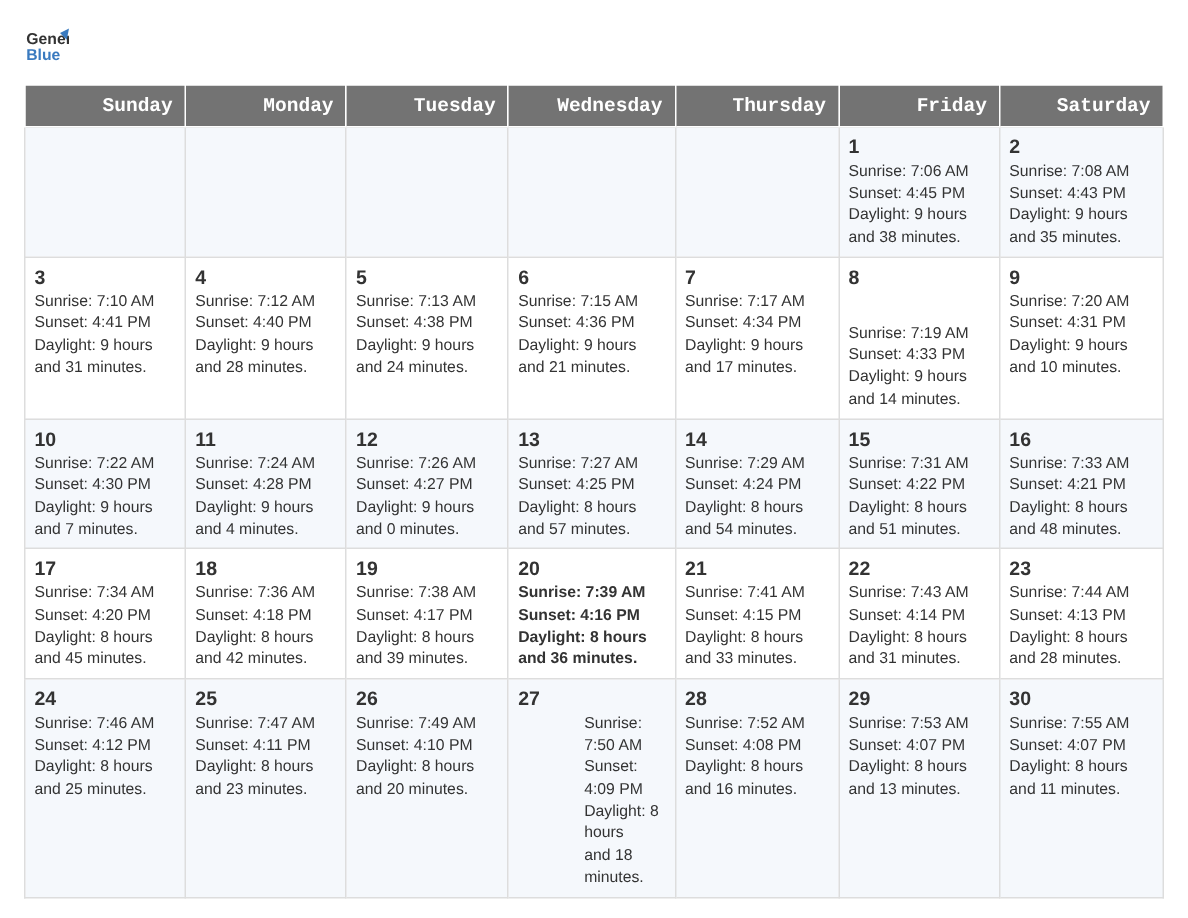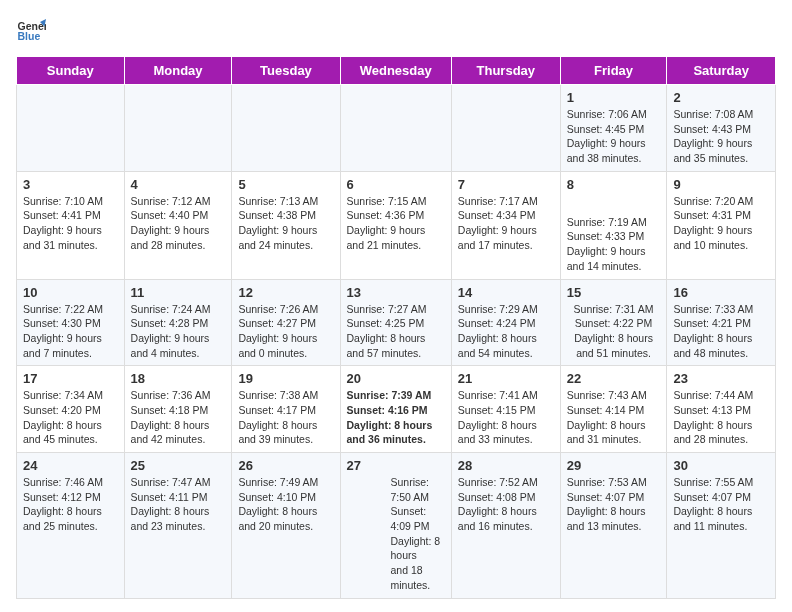--- a/index.html
+++ b/index.html
@@ -35,26 +35,27 @@
     }
     .location-subtitle {
       font-size: 16px;
       color: #555;
     }
     table {
       width: 100%;
       border-collapse: collapse;
     }
     thead tr th {
-      background-color: #a21caf;
+      background-color: #737373;
       color: #fff;
-      text-align: center;
+      text-align: right;
       padding: 6px 8px;
       font-size: 13px;
       border: 1px solid #fff;
+      font-family: Liberation Mono, monospace;
     }
     tbody tr td {
       vertical-align: top;
       padding: 5px 6px;
       font-size: 11px;
       color: #333;
       border: 1px solid #ddd;
       min-height: 70px;
       height: 80px;
       width: 113px;
@@ -213,21 +214,21 @@
         </td>
         <td>
           <span class="day-number">14</span>
           <div class="day-info" style="white-space: pre-line;">Sunrise: 7:29 AM
 Sunset: 4:24 PM
 Daylight: 8 hours
 and 54 minutes.</div>
         </td>
         <td>
           <span class="day-number">15</span>
-          <div class="day-info" style="white-space: pre-line; text-align: center;">Sunrise: 7:31 AM
+          <div class="day-info" style="white-space: pre-line;">Sunrise: 7:31 AM
 Sunset: 4:22 PM
 Daylight: 8 hours
 and 51 minutes.</div>
         </td>
         <td>
           <span class="day-number">16</span>
           <div class="day-info" style="white-space: pre-line;">Sunrise: 7:33 AM
 Sunset: 4:21 PM
 Daylight: 8 hours
 and 48 minutes.</div>

